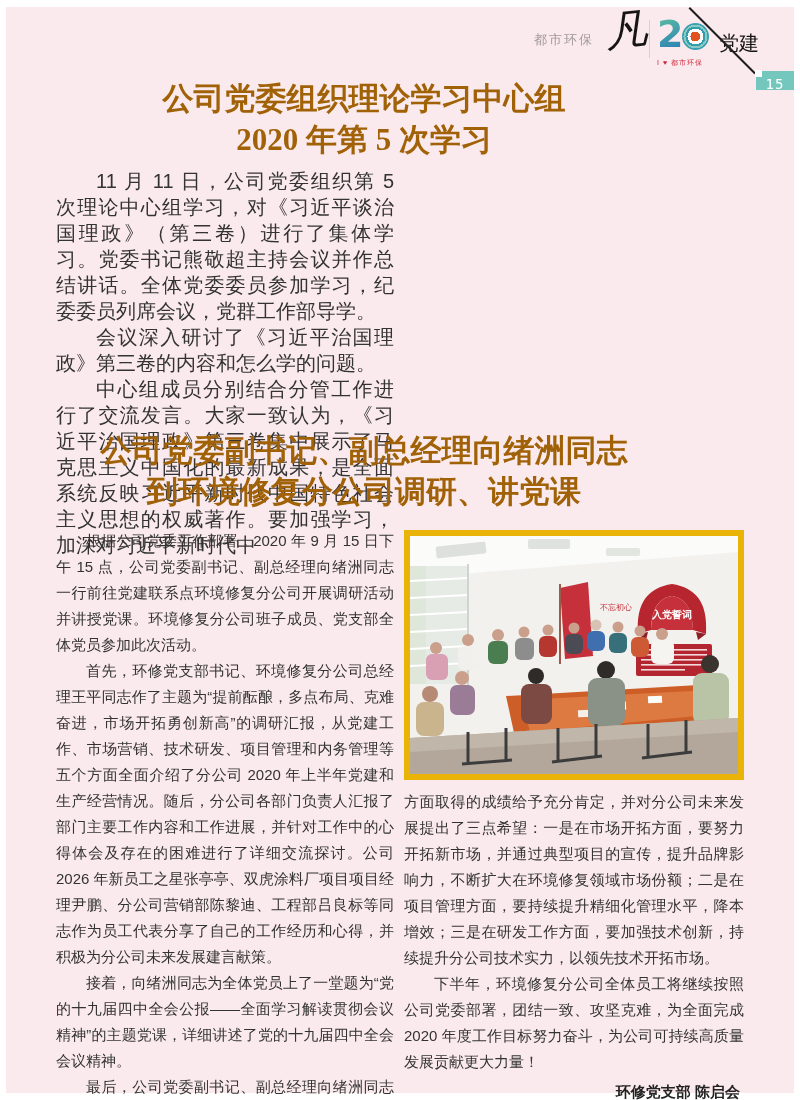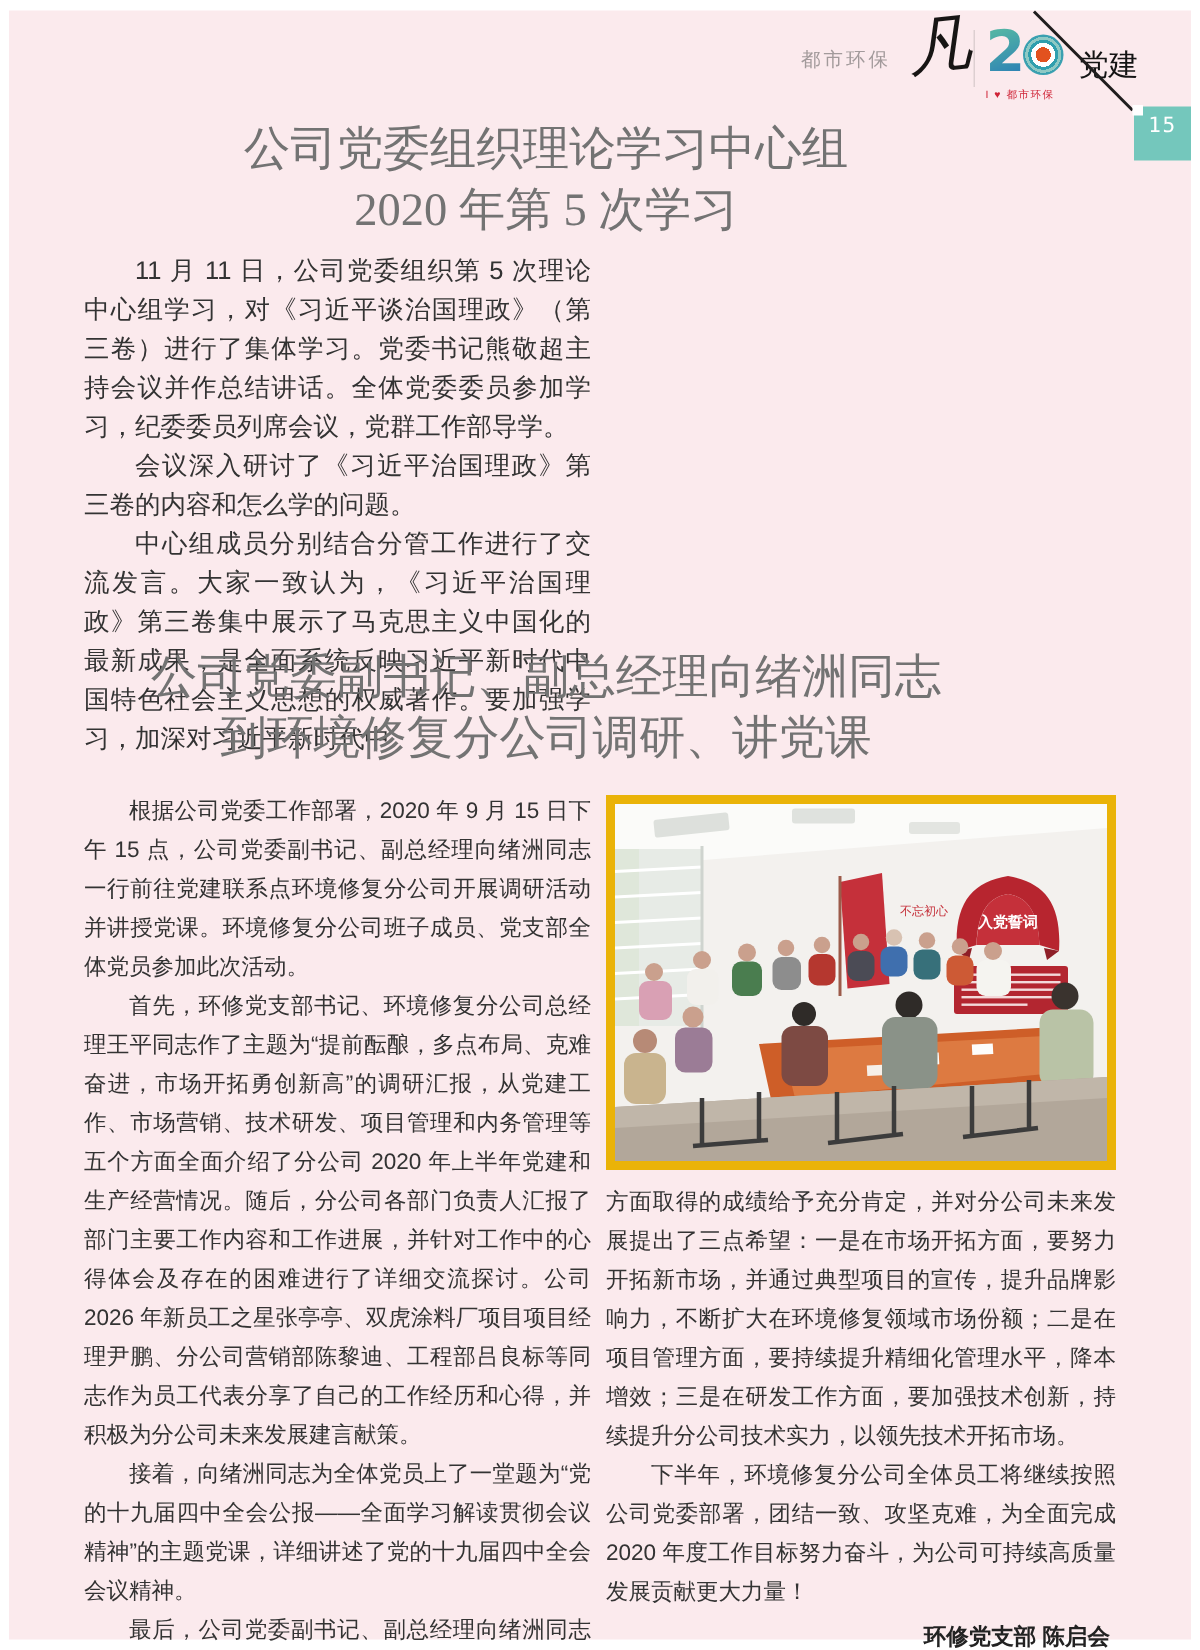--- a/index.html
+++ b/index.html
@@ -19,33 +19,33 @@
     -webkit-background-clip:text;background-clip:text;color:#3aa39e;-webkit-text-fill-color:transparent;
     font-family:"DejaVu Sans",sans-serif;
   }
   .circ0{
     position:absolute;left:682px;top:23px;width:27px;height:27px;border-radius:50%;
     background:radial-gradient(circle at 50% 50%, #e2521f 0 5px, #ffffff 5px 8px, #2f9fae 8px 10px, #8ec9c4 10px 12px, #3aa0b0 12px 14px);
   }
   .tagline{position:absolute;left:657px;top:58px;font-size:7px;color:#cf2336;letter-spacing:1px;}
   .section-label{position:absolute;left:719px;top:30px;font-size:20px;font-weight:normal;color:#141414;}
   .diag-line{position:absolute;left:690px;top:7px;width:93px;height:2px;background:#1f1d1d;transform-origin:0 0;transform:rotate(45deg);}
-  .page-badge{position:absolute;left:756px;top:71px;width:38px;height:36px;background:#74c7bc;}
+  .page-badge{position:absolute;left:756px;top:71px;width:38px;height:19px;background:#74c7bc;}
   .page-badge .sq{position:absolute;left:-1px;top:-1px;width:7px;height:7px;background:#ffffff;}
   .page-badge .num{display:block;text-align:center;line-height:26px;font-size:14px;color:#ffffff;font-family:"DejaVu Sans Mono",monospace;letter-spacing:1px;}
 
   
-  .art-title{position:absolute;left:0;width:728px;text-align:center;color:#737373;
-    font-family:"Liberation Serif","DejaVu Serif",serif;font-weight:normal;font-size:31px;line-height:41px;}
+  .art-title{position:absolute;left:0;width:728px;text-align:center;color:#a16207;
+    font-family:"Liberation Serif","DejaVu Serif",serif;font-weight:bold;font-size:31px;line-height:41px;}
   .t1{top:78px;}
   .t2{top:430px;}
 
   
   .cols{position:absolute;left:56px;top:168px;width:690px;display:flex;gap:14px;}
-  .col{width:338px;font-size:17px;line-height:26px;color:#333;text-align:justify;}
+  .col{width:338px;font-size:20px;line-height:26px;color:#333;text-align:justify;}
   .para{margin:0;text-indent:2em;}
   .cont{margin:0;text-indent:0;}
   .byline{margin:4px 0 0 0;text-align:right;font-weight:bold;color:#222;padding-right:4px;}
 
   .a2-left{position:absolute;left:56px;top:528px;width:338px;font-size:15px;line-height:26px;color:#333;text-align:justify;}
   .a2-right{position:absolute;left:404px;top:530px;width:340px;font-size:15px;line-height:26px;color:#333;text-align:justify;}
 
   .photo-frame{width:328px;height:238px;background:#eab308;padding:6px;box-sizing:content-box;}
   .a2-right-text{margin-top:9px;}
 </style>

